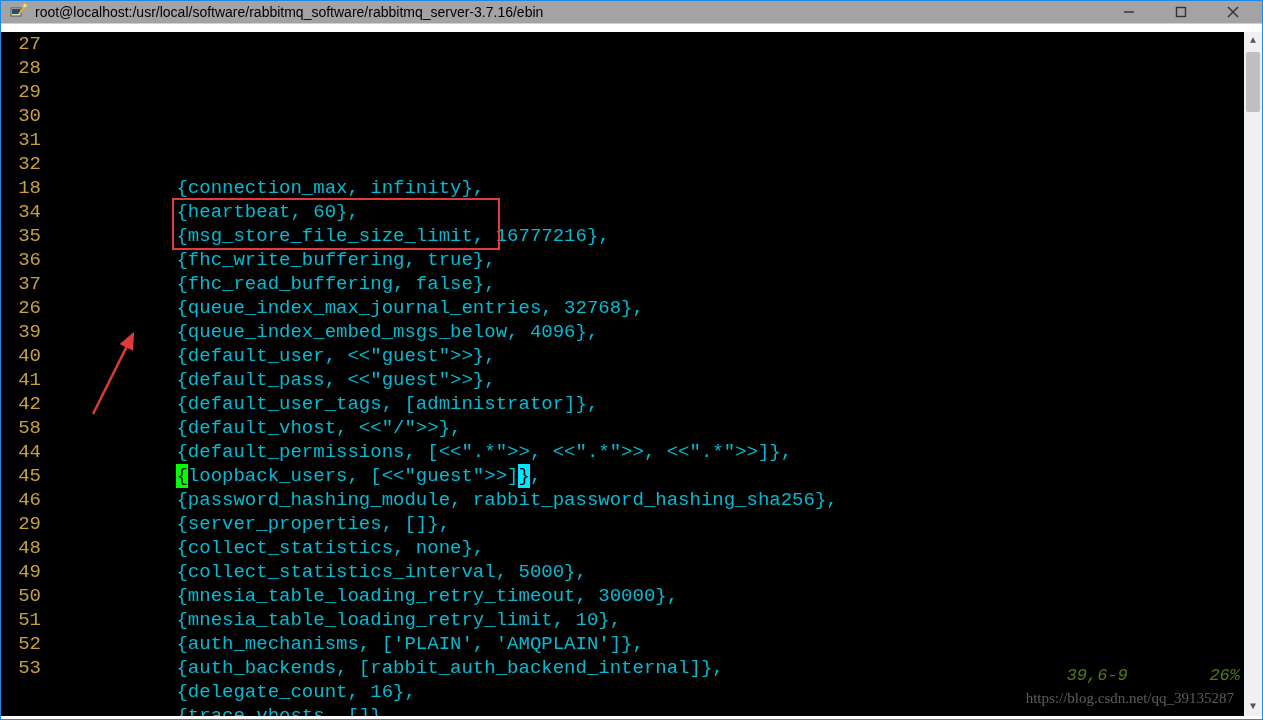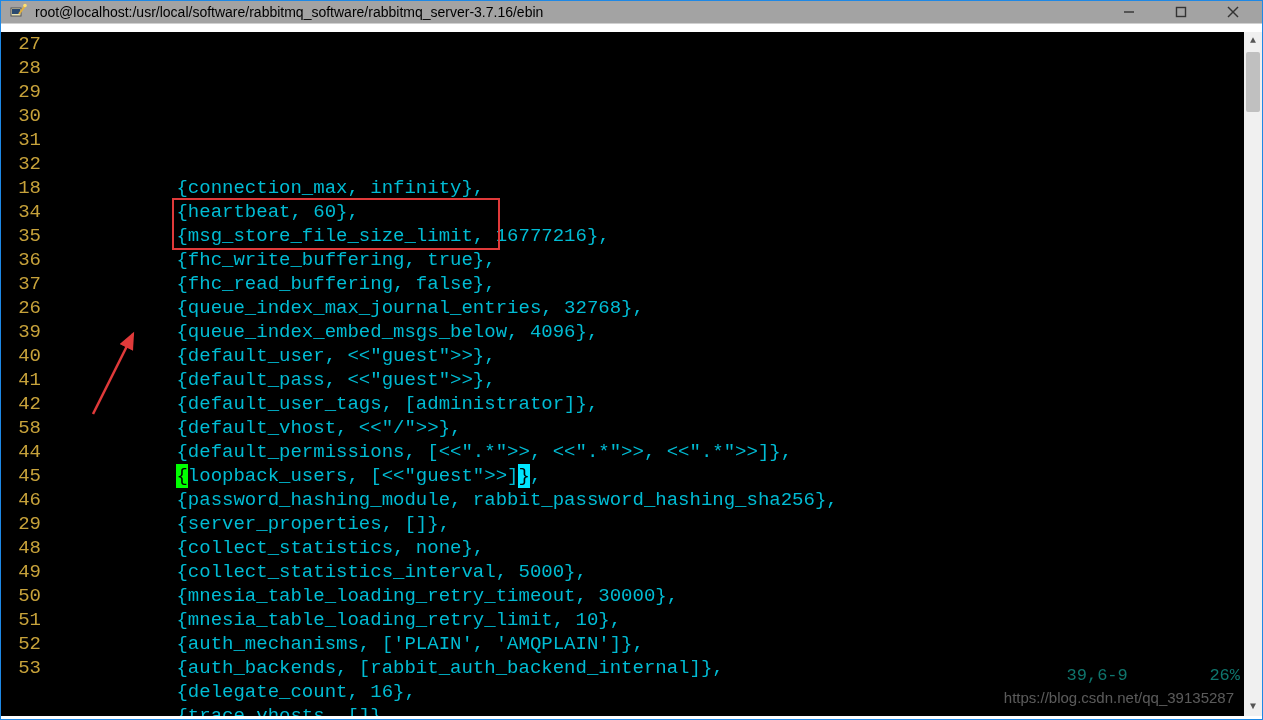--- a/index.html
+++ b/index.html
@@ -104,31 +104,32 @@
     left:2px; right:2px;
     top:20px;
     height:60px;
     background:#c0c0c0;
     border-radius:2px;
   }
   .statusline {
     position: absolute;
     bottom: 4px;
     right: 22px;
-    color: #0f766e;
+    color: #4d7c0f;
     font-family: "Consolas","Courier New",monospace;
     font-size: 17px;
     white-space: pre;
+    font-style: italic;
   }
   .watermark {
     position: absolute;
     bottom: 6px;
     right: 28px;
     color: rgba(200,200,200,0.45);
-    font-family: Liberation Sans, sans-serif;
+    font-family: Liberation Serif, serif;
     font-size: 15px;
     pointer-events: none;
   }
 </style>
 </head>
 <body>
 
 <div class="titlebar">
   <span class="icon">
     <svg width="18" height="18" viewBox="0 0 18 18">

